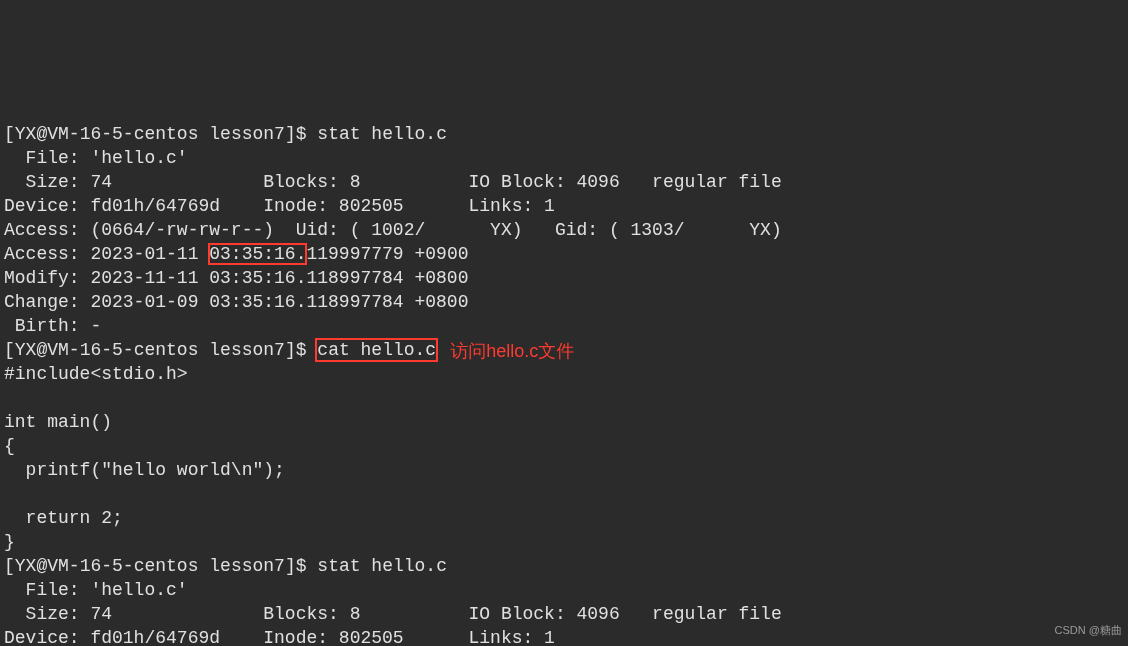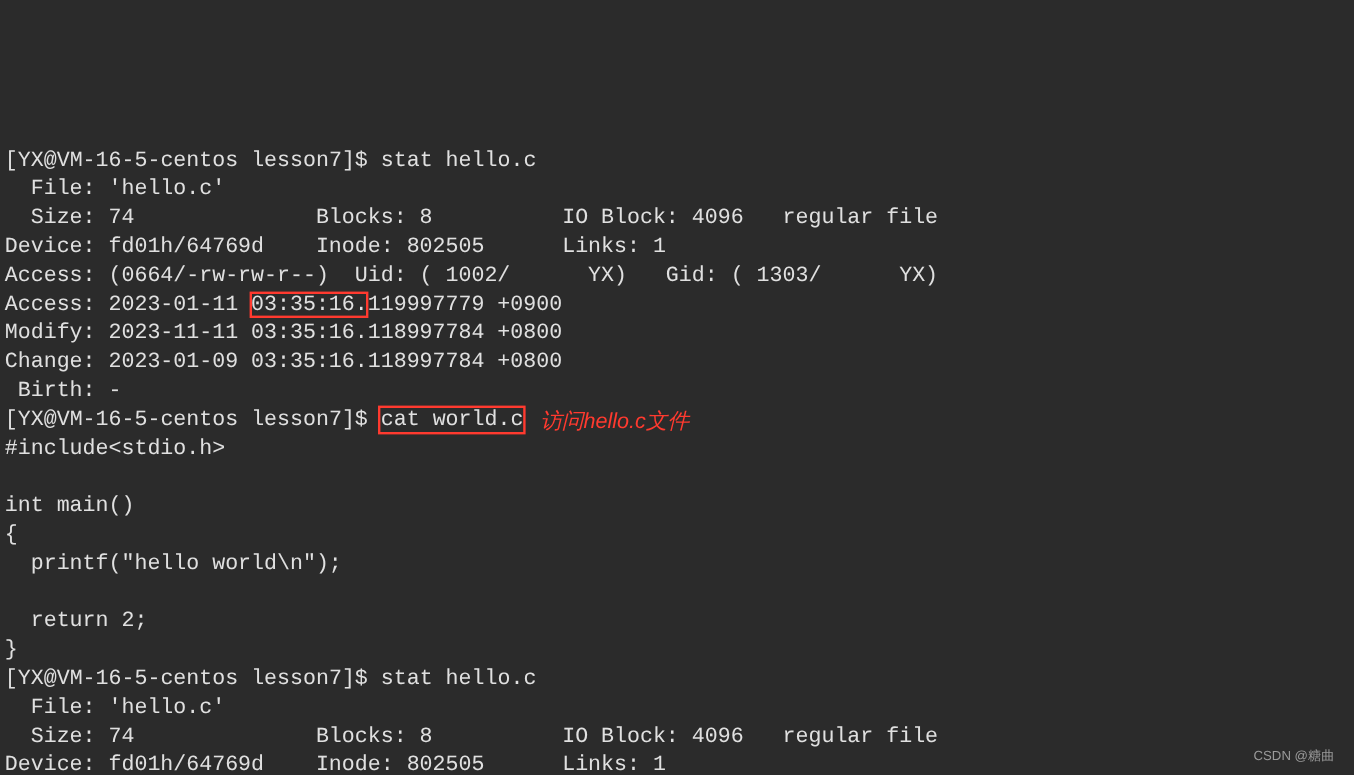--- a/index.html
+++ b/index.html
@@ -26,21 +26,21 @@
   }
   .annot {
     position: absolute;
     color: #ff3a2f;
     font-family: "SimSun","Microsoft YaHei",sans-serif;
     font-size: 18px;
     pointer-events: none;
   }
   .watermark {
     position: absolute;
-    right: 16px;
+    right: 6px;
     bottom: 4px;
     color: #9a9a9a;
     font-size: 11px;
     font-family: "SimSun","Microsoft YaHei",sans-serif;
     margin-top: 44px;
   }
 </style>
 </head>
 <body>
 
@@ -49,21 +49,21 @@
 <div class="terminal">
 <span>[<span>YX</span>@<span>VM-16-5-centos</span> <span>lesson7</span>]<span>$</span> </span><span>stat hello.c</span>
 <span>  File: 'hello.c'</span>
 <span>  Size: 74              Blocks: 8          IO Block: 4096   regular file</span>
 <span>Device: fd01h/64769d    Inode: 802505      Links: 1</span>
 <span>Access: (0664/-rw-rw-r--)  Uid: ( 1002/      YX)   Gid: ( 1303/      YX)</span>
 <span><span>Access: 2023-01-11 </span><span id="hl1">03:35:16.</span><span>119997779 +0900</span></span>
 <span>Modify: 2023-11-11 03:35:16.118997784 +0800</span>
 <span>Change: 2023-01-09 03:35:16.118997784 +0800</span>
 <span> Birth: -</span>
-<span>[<span>YX</span>@<span>VM-16-5-centos</span> <span>lesson7</span>]<span>$</span> </span><span id="hl2">cat world.c</span>
+<span>[<span>YX</span>@<span>VM-16-5-centos</span> <span>lesson7</span>]<span>$</span> </span><span id="hl2">cat hello.c</span>
 <span>#include&lt;stdio.h&gt;</span>
 <span></span>
 <span>int main()</span>
 <span>{</span>
 <span>  printf("hello world\n");</span>
 <span></span>
 <span>  return 2;</span>
 <span>}</span>
 <span>[<span>YX</span>@<span>VM-16-5-centos</span> <span>lesson7</span>]<span>$</span> </span><span>stat hello.c</span>
 <span>  File: 'hello.c'</span>
@@ -73,19 +73,19 @@
 
 
 
 
 </div>
 
 <div id="box1" class="hl-box" style="left: 208.234px; top: 243px; width: 99.2188px; height: 22px;"></div>
 <div id="box2" class="hl-box" style="left: 315.344px; top: 338px; width: 122.828px; height: 24px;"></div>
 
 
-<div id="ann1" class="annot" style="left: 450.172px; top: 339px; font-style: italic;">访问hello.c文件</div>
+<div id="ann1" class="annot" style="left: 450.172px; top: 339px;">访问hello.c文件</div>
 
 
 <div class="watermark">CSDN @糖曲</div>
 
 
 
 
 </body></html>

